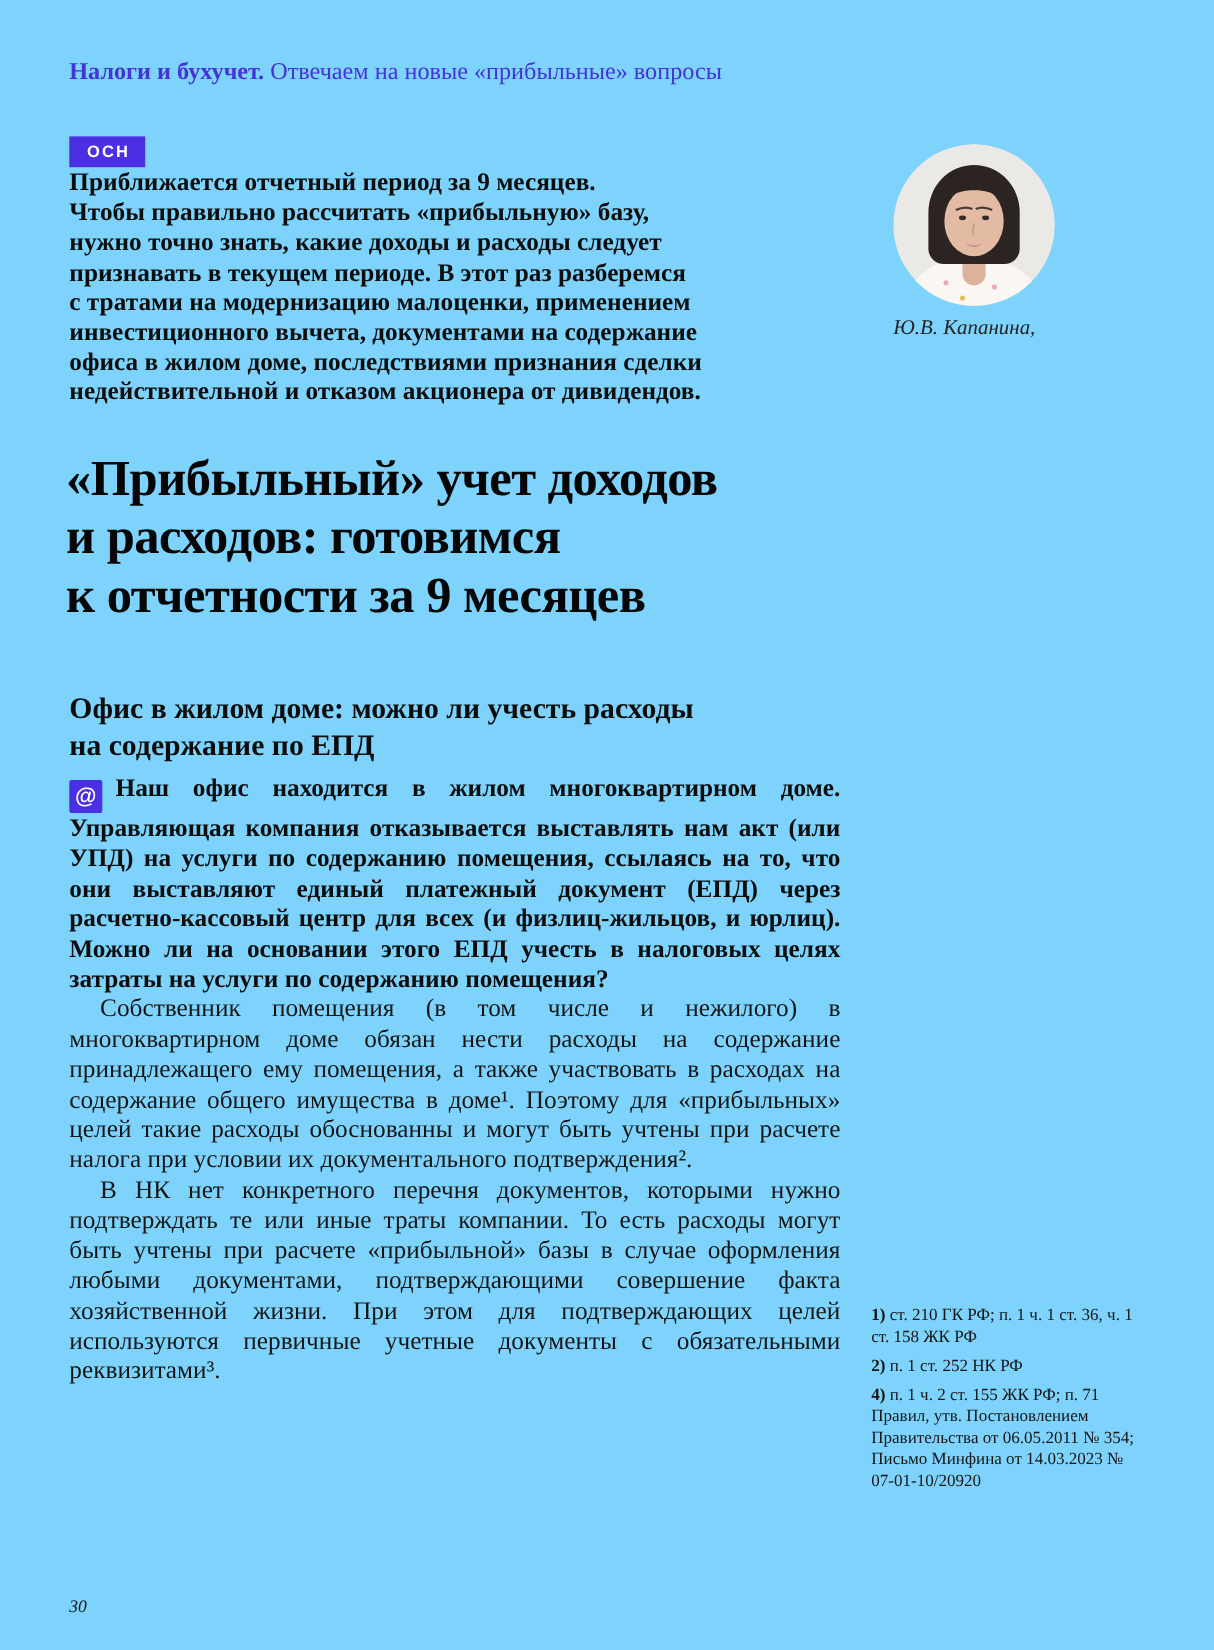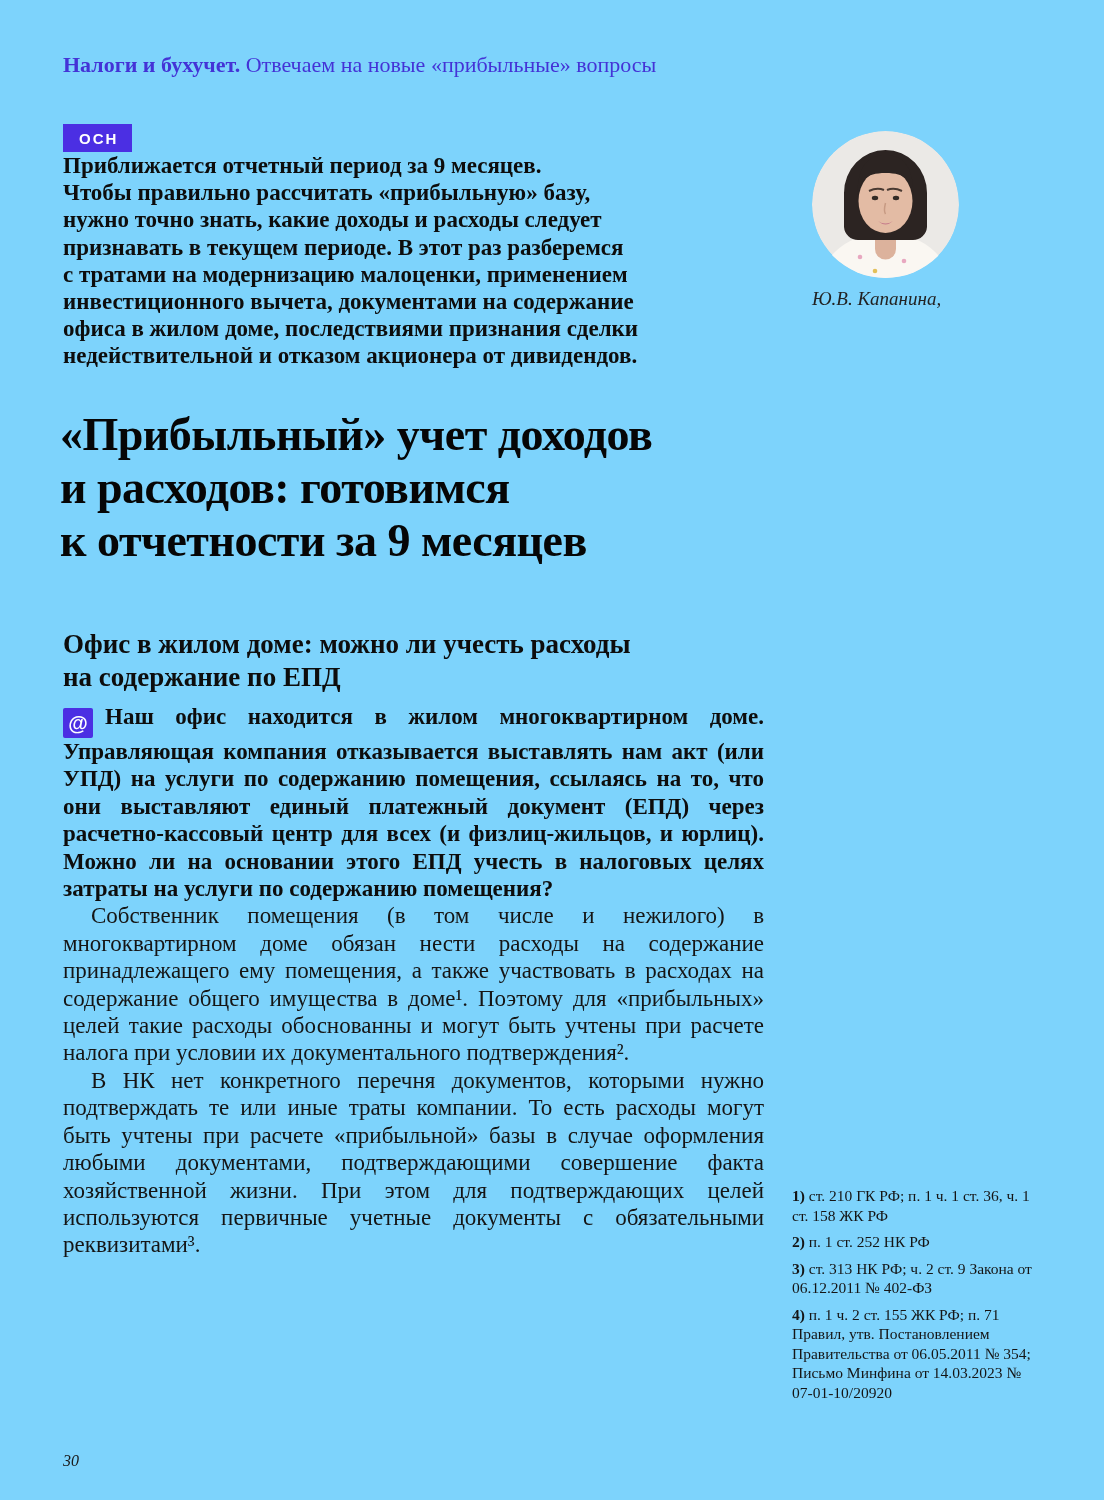--- a/index.html
+++ b/index.html
@@ -154,19 +154,18 @@
 
   <div class="article">
     <p class="question"><span class="at">@</span><span>Наш офис находится в жилом многоквартирном доме. Управляющая компания отказывается выставлять нам акт (или УПД) на услуги по содержанию помещения, ссылаясь на то, что они выставляют единый платежный документ (ЕПД) через расчетно-кассовый центр для всех (и физлиц-жильцов, и юрлиц). Можно ли на основании этого ЕПД учесть в налоговых целях затраты на услуги по содержанию помещения?</span></p>
     <p class="answer indent">Собственник помещения (в том числе и нежилого) в многоквартирном доме обязан нести расходы на содержание принадлежащего ему помещения, а также участвовать в расходах на содержание общего имущества в доме¹. Поэтому для «прибыльных» целей такие расходы обоснованны и могут быть учтены при расчете налога при условии их документального подтверждения².</p>
     <p class="answer indent">В НК нет конкретного перечня документов, которыми нужно подтверждать те или иные траты компании. То есть расходы могут быть учтены при расчете «прибыльной» базы в случае оформления любыми документами, подтверждающими совершение факта хозяйственной жизни. При этом для подтверждающих целей используются первичные учетные документы с обязательными реквизитами³.</p>
   </div>
 
   <aside class="footnotes">
     <p class="footnote"><b>1)</b> <span>ст. 210 ГК РФ; п. 1 ч. 1 ст. 36, ч. 1 ст. 158 ЖК РФ</span></p>
     <p class="footnote"><b>2)</b> <span>п. 1 ст. 252 НК РФ</span></p>
-    <p class="footnote"><b>3)</b> <span>ст. 313 НК РФ; ч. 2 ст. 9 Закона от 06.12.2011 № 402-ФЗ</span></p>
     <p class="footnote"><b>4)</b> <span>п. 1 ч. 2 ст. 155 ЖК РФ; п. 71 Правил, утв. Постановлением Правительства от 06.05.2011 № 354; Письмо Минфина от 14.03.2023 № 07-01-10/20920</span></p>
   </aside>
 
   <div class="pageno">30</div>
 
 </div>
 
 </body></html>

